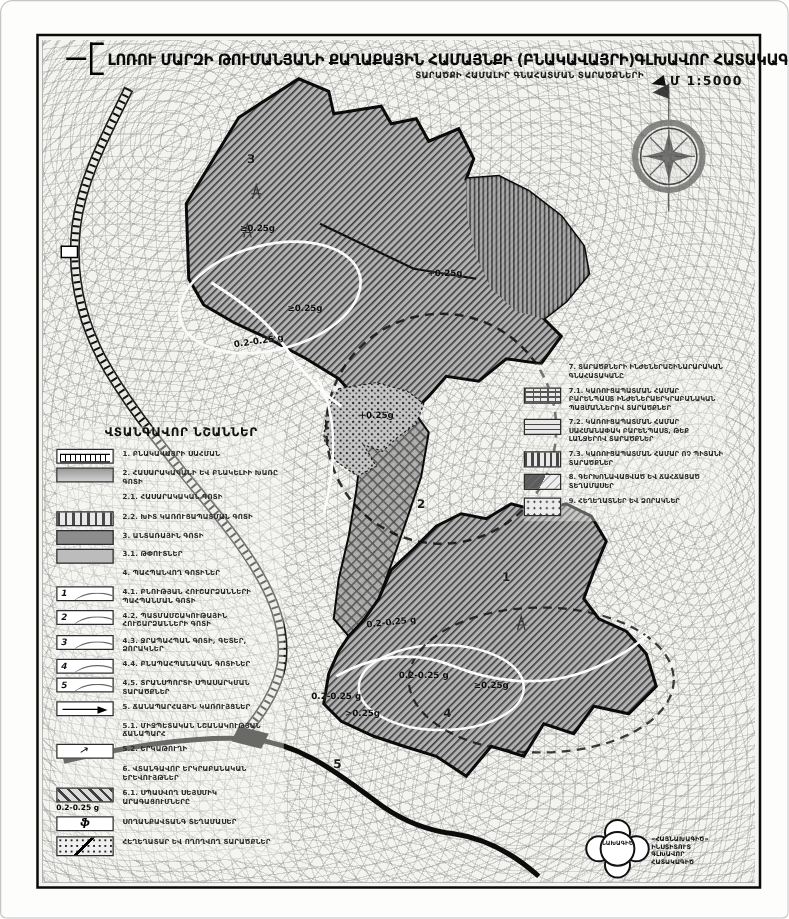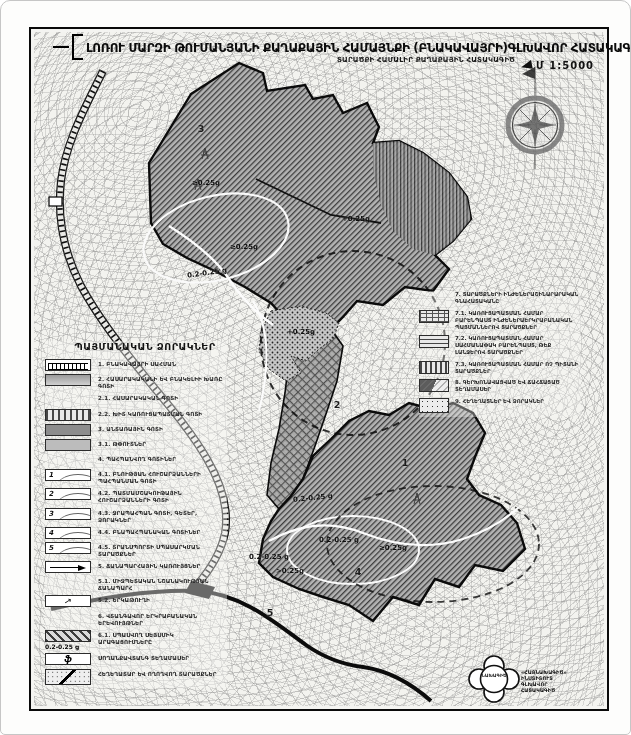--- a/index.html
+++ b/index.html
@@ -194,28 +194,28 @@
       </g>
     </g>
   </svg>
 
   <div class="titlebar">
     <span class="tb-dash"></span>
     <span class="brk brk-l"></span>
     <h1>ԼՈՌՈՒ ՄԱՐԶԻ ԹՈՒՄԱՆՅԱՆԻ ՔԱՂԱՔԱՅԻՆ ՀԱՄԱՅՆՔԻ (ԲՆԱԿԱՎԱՅՐԻ)ԳԼԽԱՎՈՐ ՀԱՏԱԿԱԳԻԾ</h1>
 
   </div>
-  <div class="subtitle">ՏԱՐԱԾՔԻ ՀԱՄԱԼԻՐ ՔԱՂԱՔԱՅԻՆ ՀԱՏԱԿԱԳԻԾ</div>
+  <div class="subtitle">ՏԱՐԱԾՔԻ ՀԱՄԱԼԻՐ ԳՆԱՀԱՏՄԱՆ ՏԱՐԱԾՔՆԵՐԻ</div>
   <div class="scale">
     <span class="flag"></span>
     <span>Մ 1:5000</span>
   </div>
 
   <div class="legend">
-    <div class="lg-title">ՊԱՅՄԱՆԱԿԱՆ ՁՈՐԱԿՆԵՐ</div>
+    <div class="lg-title">ՎՏԱՆԳԱՎՈՐ ՆՇԱՆՆԵՐ</div>
 
     <div class="lg-row">
       <span class="sw sw-rail"></span>
       <span class="lg-txt">1. ԲՆԱԿԱՎԱՅՐԻ ՍԱՀՄԱՆ</span>
     </div>
     <div class="lg-row">
       <span class="sw sw-grad"></span>
       <span class="lg-txt">2. ՀԱՍԱՐԱԿԱԿԱՆԻ ԵՎ ԲՆԱԿԵԼԻԻ ԽԱՌԸ ԳՈՏԻ</span>
     </div>
     <div class="lg-row">

